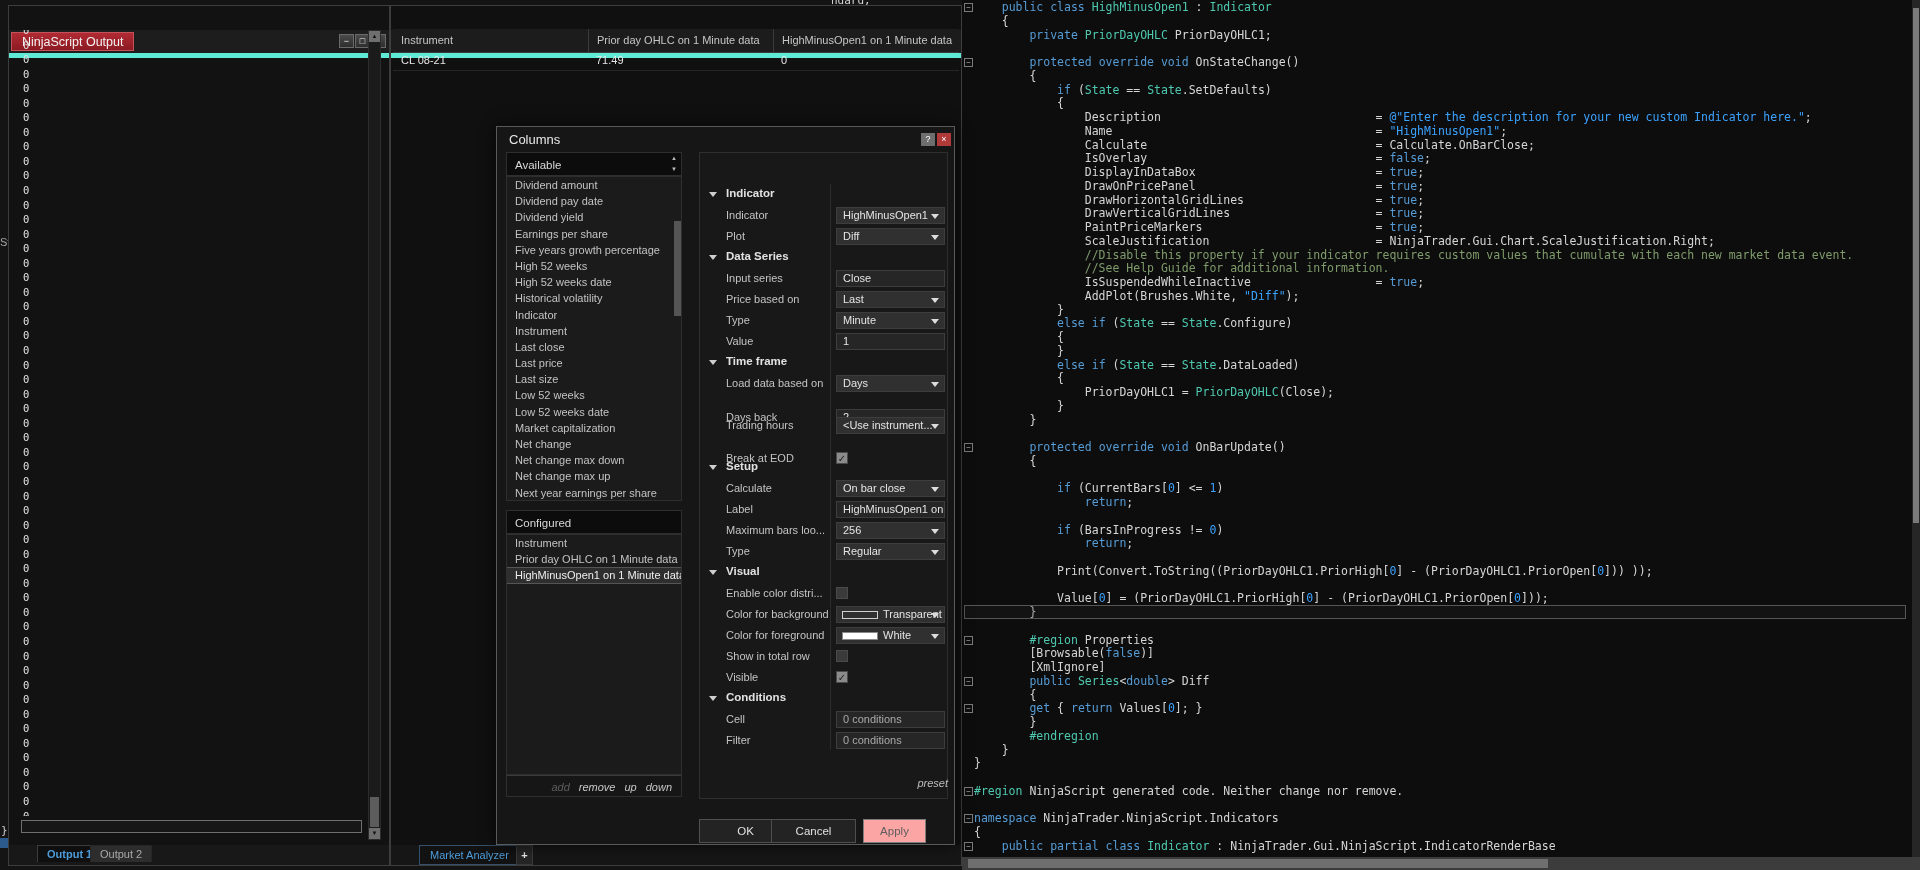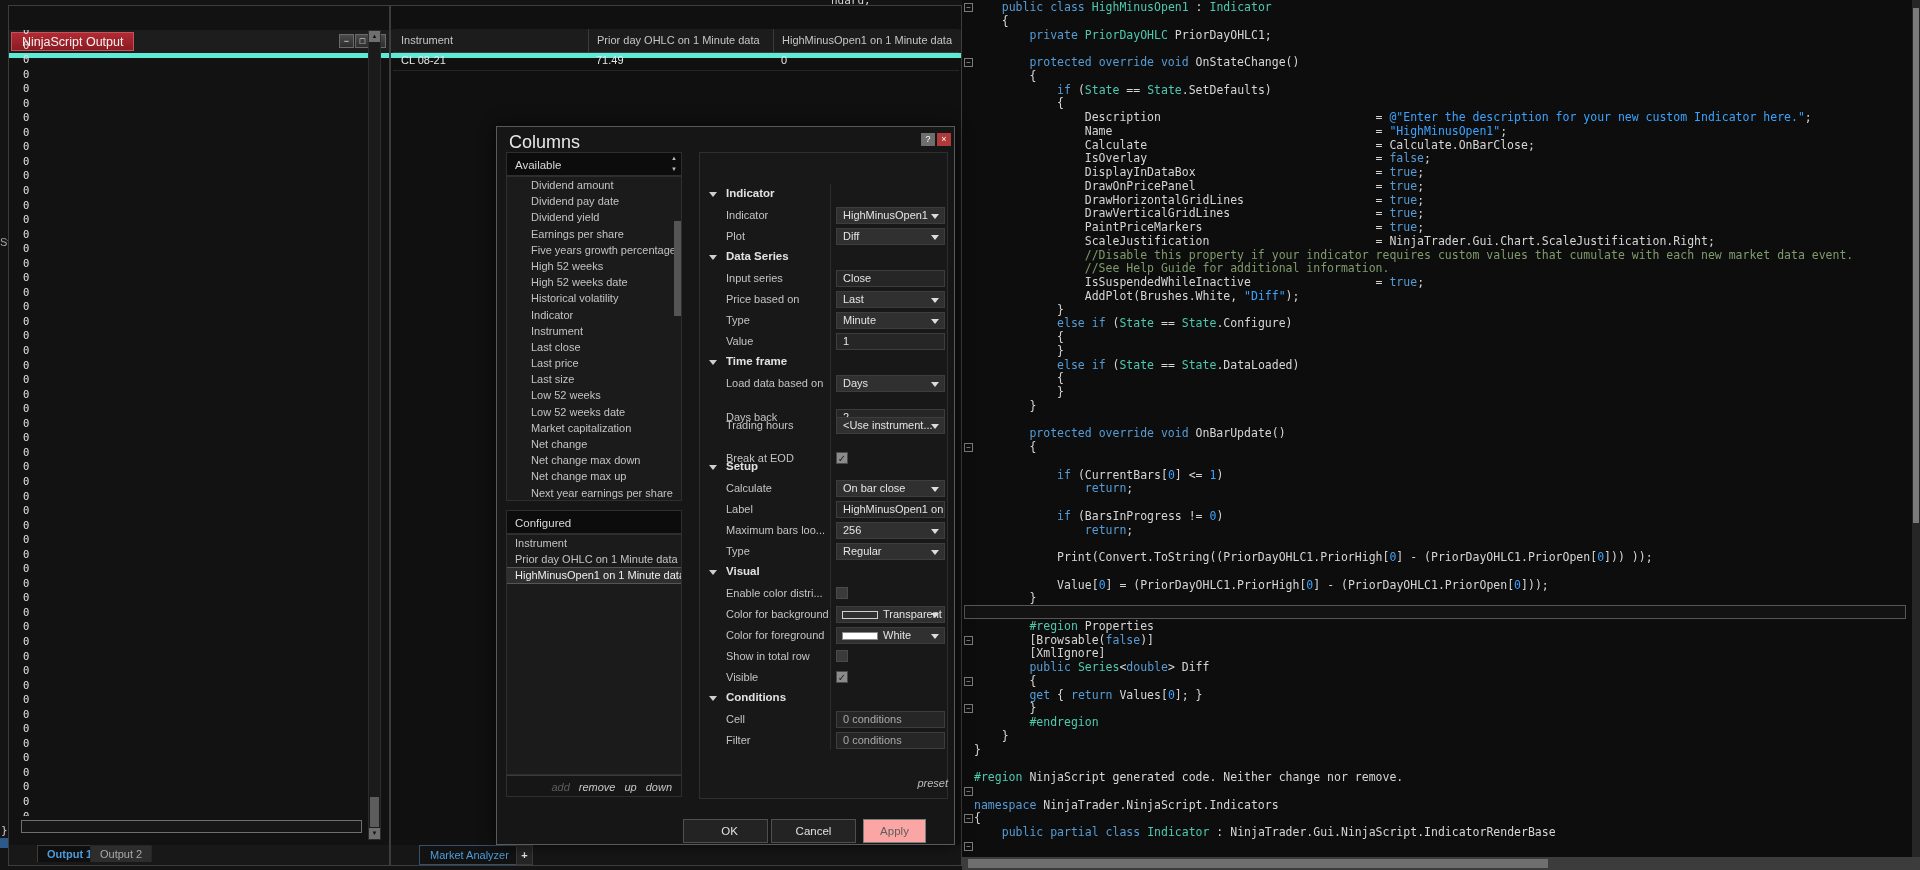--- a/index.html
+++ b/index.html
@@ -31,21 +31,21 @@
   .ma-col{position:absolute;top:0;height:23px;line-height:23px;font-size:11px;color:#c6c6c6;border-left:1px solid #3a3a3a;padding-left:8px;box-sizing:border-box;}
   .ma-col:first-child{border-left:none;}
   .ma-row{position:absolute;left:2px;top:46px;right:2px;height:18px;border-bottom:1px solid #262626;}
   .ma-cell{position:absolute;top:0;height:18px;line-height:17px;font-size:11px;color:#e6e6e6;padding-left:8px;box-sizing:border-box;}
   .matab{position:absolute;top:0;height:20px;line-height:19px;padding:0 10px;font-size:11px;color:#4d9cd9;
       background:#121212;border:1px solid #35506b;box-sizing:border-box;cursor:pointer;}
   .matab.plus{color:#e8e8e8;background:#262626;border:1px solid #3a3a3a;font-weight:bold;}
   
   #dlg{position:absolute;left:496px;top:126px;width:459px;height:719px;background:#161616;
        border:1px solid #5a5a5a;box-shadow:0 0 14px rgba(0,0,0,.7);box-sizing:border-box;}
-  .dlg-title{position:absolute;left:12px;top:5px;font-size:18px;color:#e8e8e8;text-align:center;}
+  .dlg-title{position:absolute;left:12px;top:5px;font-size:13px;color:#e8e8e8;text-align:center;}
   .sqbtn{position:absolute;top:6px;width:14px;height:13px;font-size:9px;line-height:13px;text-align:center;cursor:pointer;}
   .panel-hdr{position:absolute;height:24px;line-height:24px;background:#0c0c0c;border:1px solid #2e2e2e;
       box-sizing:border-box;color:#d8d8d8;font-size:11.5px;padding-left:8px;}
   .lcol-box{position:absolute;left:9px;top:49px;width:176px;border:1px solid #2e2e2e;box-sizing:border-box;background:#1b1b1b;overflow:hidden;}
   .litem{height:16.2px;line-height:16.2px;font-size:11px;color:#c3c3c3;padding-left:8px;white-space:nowrap;cursor:pointer;}
   .litem.sel{background:#2e2e2e;border-top:1px solid #555;border-bottom:1px solid #555;color:#eee;box-sizing:border-box;height:16.2px;line-height:14px;}
   .actions{position:absolute;left:9px;top:648px;width:176px;height:22px;line-height:22px;border:1px solid #2e2e2e;
       border-top:1px solid #3a3a3a;box-sizing:border-box;text-align:right;font-size:11px;font-style:italic;}
   .actions span{margin-right:9px;color:#c8c8c8;cursor:pointer;}
   .actions span.disabled{color:#5e5e5e;cursor:default;}
@@ -112,20 +112,21 @@
         <div class="cl"><span class="c">                //Disable this property if your indicator requires custom values that cumulate with each new market data event.</span></div>
         <div class="cl"><span class="c">                //See Help Guide for additional information.</span></div>
         <div class="cl"><span class="p">                IsSuspendedWhileInactive                  = </span><span class="k">true</span><span class="p">;</span></div>
         <div class="cl"><span class="p">                AddPlot(Brushes.White, </span><span class="s">"Diff"</span><span class="p">);</span></div>
         <div class="cl"><span class="p">            }</span></div>
         <div class="cl"><span class="p">            </span><span class="k">else if</span><span class="p"> (</span><span class="t">State</span><span class="p"> == </span><span class="t">State</span><span class="p">.Configure)</span></div>
         <div class="cl"><span class="p">            {</span></div>
         <div class="cl"><span class="p">            }</span></div>
         <div class="cl"><span class="p">            </span><span class="k">else if</span><span class="p"> (</span><span class="t">State</span><span class="p"> == </span><span class="t">State</span><span class="p">.DataLoaded)</span></div>
         <div class="cl"><span class="p">            {</span></div>
+        <div class="cl"><span class="p">                PriorDayOHLC1 = </span><span class="t">PriorDayOHLC</span><span class="p">(Close);</span></div>
         <div class="cl"><span class="p">            }</span></div>
         <div class="cl"><span class="p">        }</span></div>
         <div class="cl">&nbsp;</div>
         <div class="cl"><span class="p">        </span><span class="k">protected override void</span><span class="p"> OnBarUpdate()</span></div>
         <div class="cl"><span class="p">        {</span></div>
         <div class="cl">&nbsp;</div>
         <div class="cl"><span class="p">            </span><span class="k">if</span><span class="p"> (CurrentBars[</span><span class="n">0</span><span class="p">] &lt;= </span><span class="n">1</span><span class="p">)</span></div>
         <div class="cl"><span class="p">                </span><span class="k">return</span><span class="p">;</span></div>
         <div class="cl">&nbsp;</div>
         <div class="cl"><span class="p">            </span><span class="k">if</span><span class="p"> (BarsInProgress != </span><span class="n">0</span><span class="p">)</span></div>
@@ -283,21 +284,21 @@
 
   <div id="dlg">
     <div class="dlg-title">Columns</div>
     <span class="sqbtn" style="left:424px;background:#6e6e6e;color:#fff;">?</span>
     <span class="sqbtn" style="left:440px;background:#b03a3a;color:#fff;">×</span>
 
     <div class="panel-hdr" style="left:9px;top:25px;width:176px;">
       <span>Available</span>
       <span style="position:absolute;right:4px;top:0;color:#bbb;font-size:6px;line-height:11px;">▲<br>▼</span>
     </div>
-    <div class="lcol-box" style="height:325px;padding-left:16px;" id="avail-list">
+    <div class="lcol-box" style="height:325px;" id="avail-list">
         <div class="litem">Dividend amount</div>
         <div class="litem">Dividend pay date</div>
         <div class="litem">Dividend yield</div>
         <div class="litem">Earnings per share</div>
         <div class="litem">Five years growth percentage</div>
         <div class="litem">High 52 weeks</div>
         <div class="litem">High 52 weeks date</div>
         <div class="litem">Historical volatility</div>
         <div class="litem">Indicator</div>
         <div class="litem">Instrument</div>
@@ -482,18 +483,18 @@
           <div class="prow" style="top: 577px;">
             <span class="f-label">Filter</span>
             <div class="ctl textbox">
               <span class="val muted">0 conditions</span>
             </div>
           </div>
         </div>
     </div>
     <div class="preset">preset</div>
 
-    <div class="dbtn" style="left:186px;padding-left:8px;">OK</div>
+    <div class="dbtn" style="left:202px;padding-left:8px;">OK</div>
     <div class="dbtn" style="left:274px;">Cancel</div>
     <div class="dbtn disabled" style="left:366px;width:63px;">Apply</div>
   </div>
 
 </div>
 
 </body></html>

